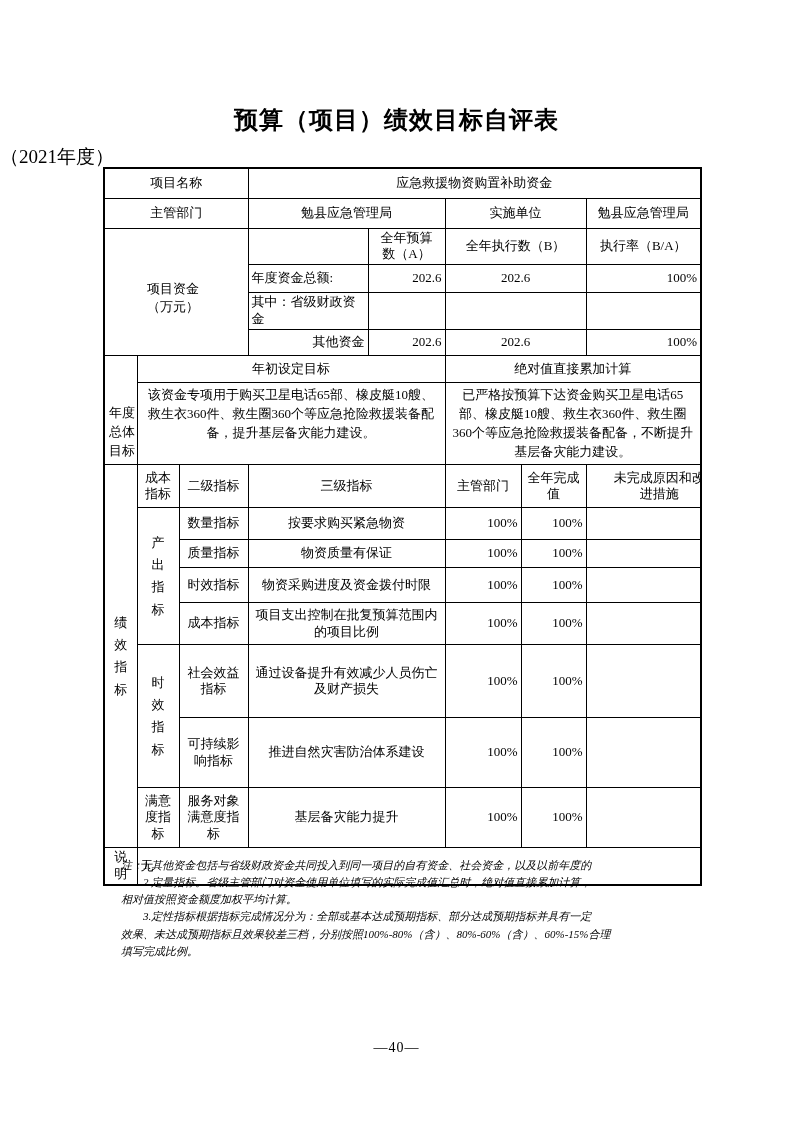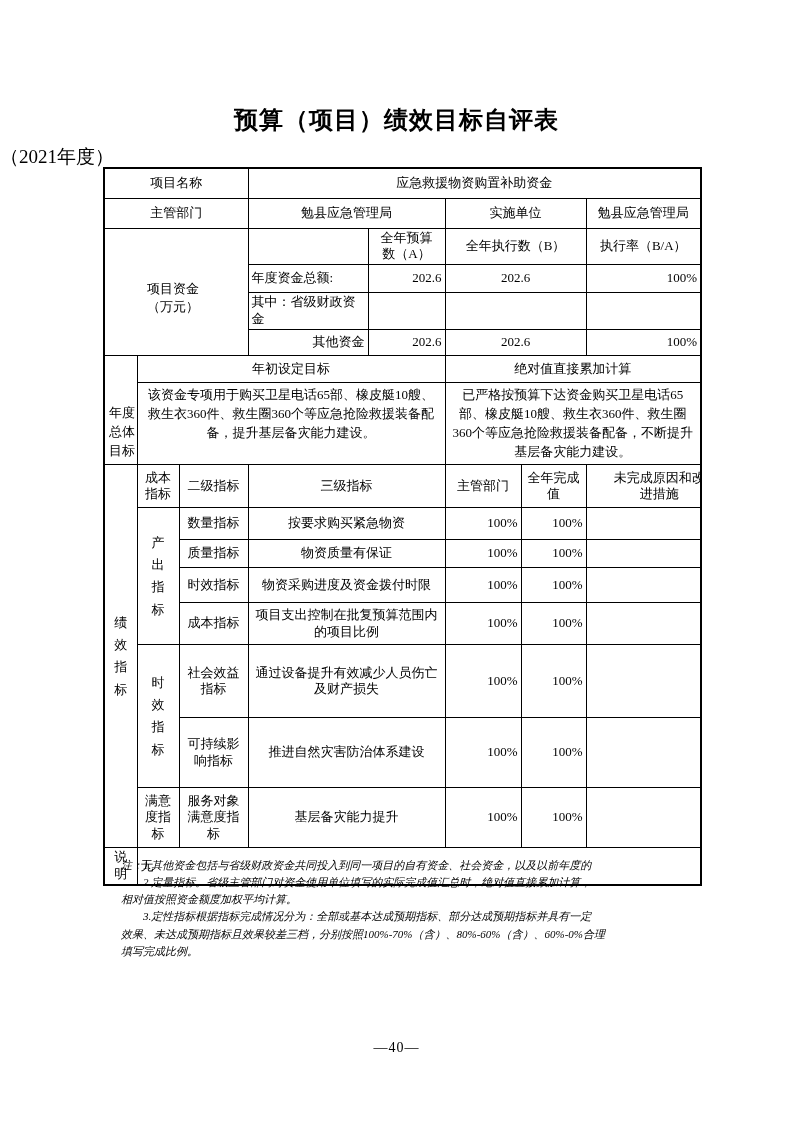--- a/index.html
+++ b/index.html
@@ -194,19 +194,19 @@
         <td colspan="7" class="tl">无</td>
       </tr>
     </tbody>
   </table>
 
   <div class="notes">
     <div class="line">注：1.其他资金包括与省级财政资金共同投入到同一项目的自有资金、社会资金，以及以前年度的</div>
     <div class="line indent">2.定量指标。省级主管部门对资金使用单位填写的实际完成值汇总时，绝对值直接累加计算，</div>
     <div class="line">相对值按照资金额度加权平均计算。</div>
     <div class="line indent">3.定性指标根据指标完成情况分为：全部或基本达成预期指标、部分达成预期指标并具有一定</div>
-    <div class="line">效果、未达成预期指标且效果较差三档，分别按照100%-70%（含）、80%-60%（含）、60%-0%合理</div>
+    <div class="line">效果、未达成预期指标且效果较差三档，分别按照100%-80%（含）、80%-60%（含）、60%-15%合理</div>
     <div class="line">填写完成比例。</div>
   </div>
 
   <div class="pageno">—40—</div>
 
 </div>
 
 </body></html>

